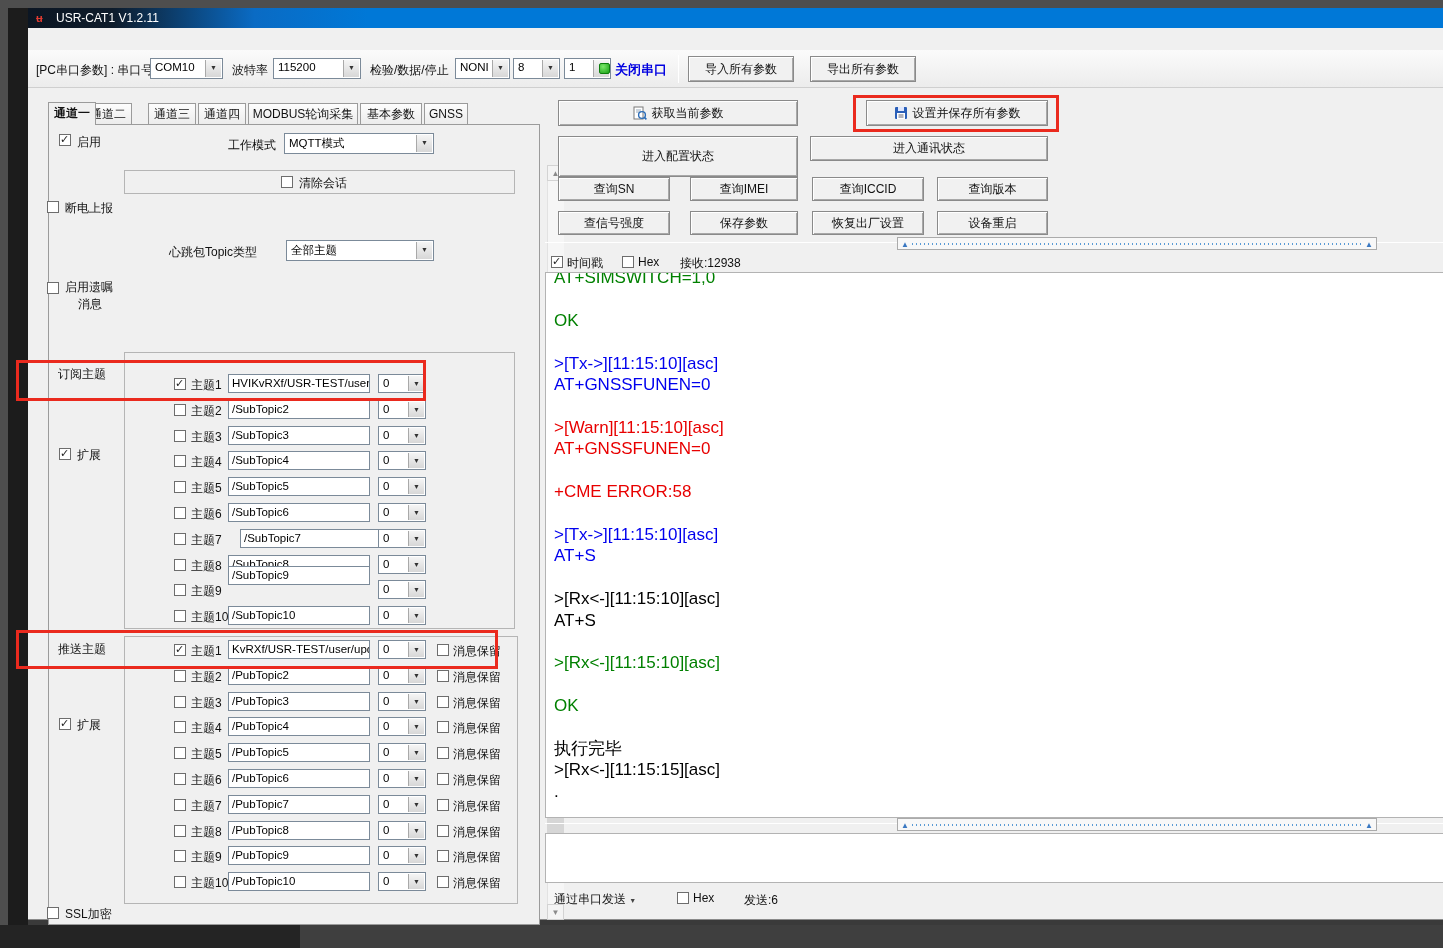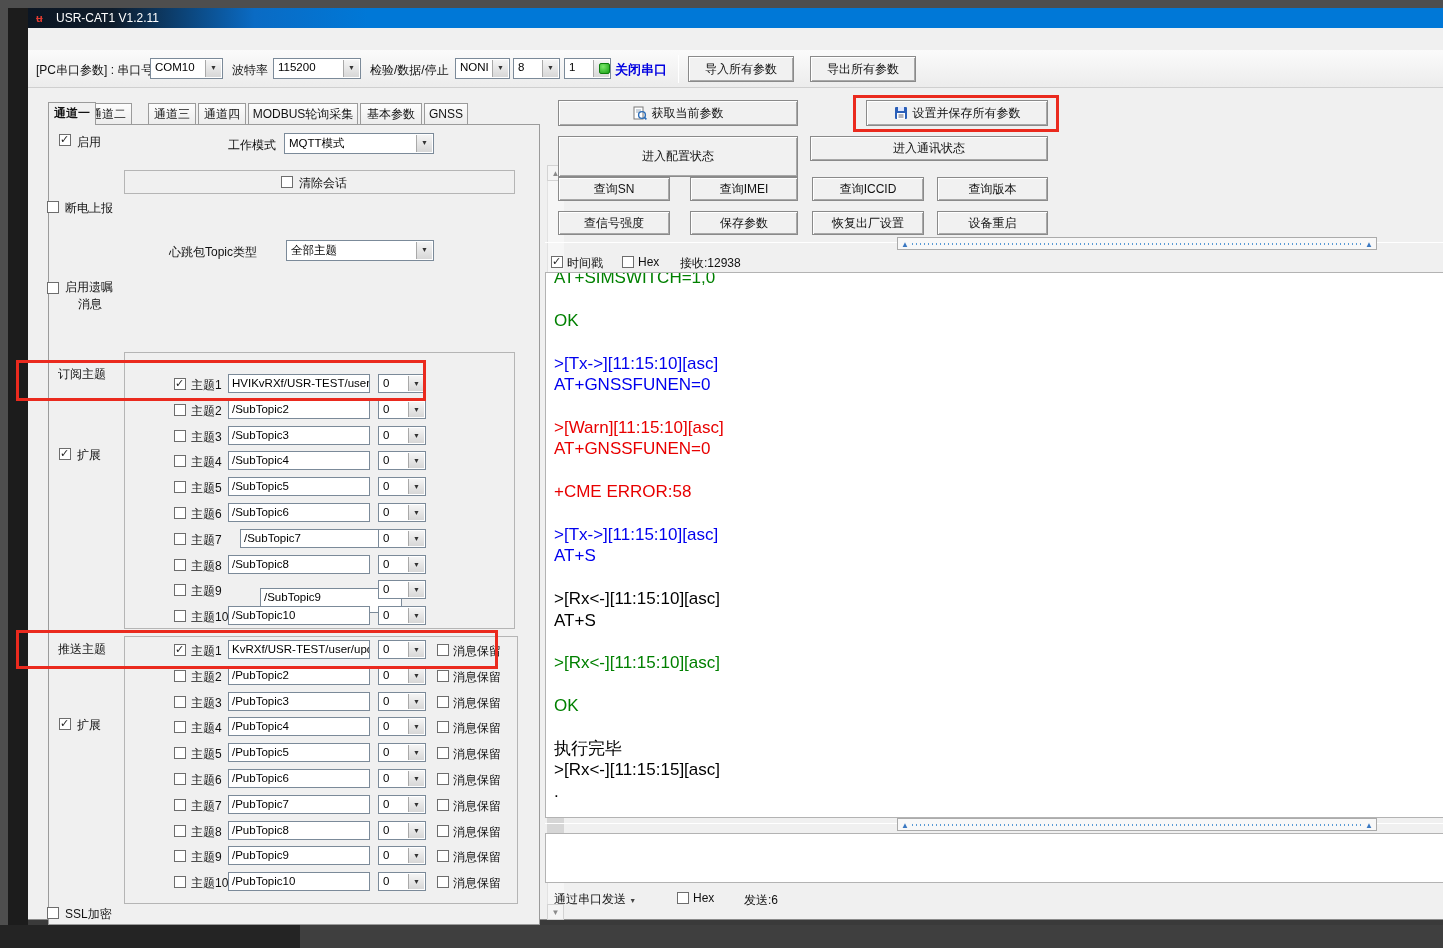--- a/index.html
+++ b/index.html
@@ -316,21 +316,21 @@
       </div>
       <div class="cb" style="left:146px; top:550.6px;"></div>
       <div class="cblabel" style="left:163px; top:549.6px;">主题8</div>
       <div class="tbox" style="left:200px; top:546.6px; width:142px; height:19px;">/SubTopic8</div>
       <div class="combo" style="left:350px; top:546.6px; width:48px; height:19px;">
         <div class="val">0</div>
         <div class="drop"><span>▼</span></div>
       </div>
       <div class="cb" style="left:146px; top:576.4px;"></div>
       <div class="cblabel" style="left:163px; top:575.4px;">主题9</div>
-      <div class="tbox" style="left:200px; top:580px; width:142px; height:25px;margin-left:32px;">/SubTopic9</div>
+      <div class="tbox" style="left:200px; top:558px; width:142px; height:19px;">/SubTopic9</div>
       <div class="combo" style="left:350px; top:572.4px; width:48px; height:19px;">
         <div class="val">0</div>
         <div class="drop"><span>▼</span></div>
       </div>
       <div class="cb" style="left:146px; top:602.2px;"></div>
       <div class="cblabel" style="left:163px; top:601.2px;">主题10</div>
       <div class="tbox" style="left:200px; top:598.2px; width:142px; height:19px;">/SubTopic10</div>
       <div class="combo" style="left:350px; top:598.2px; width:48px; height:19px;">
         <div class="val">0</div>
         <div class="drop"><span>▼</span></div>

